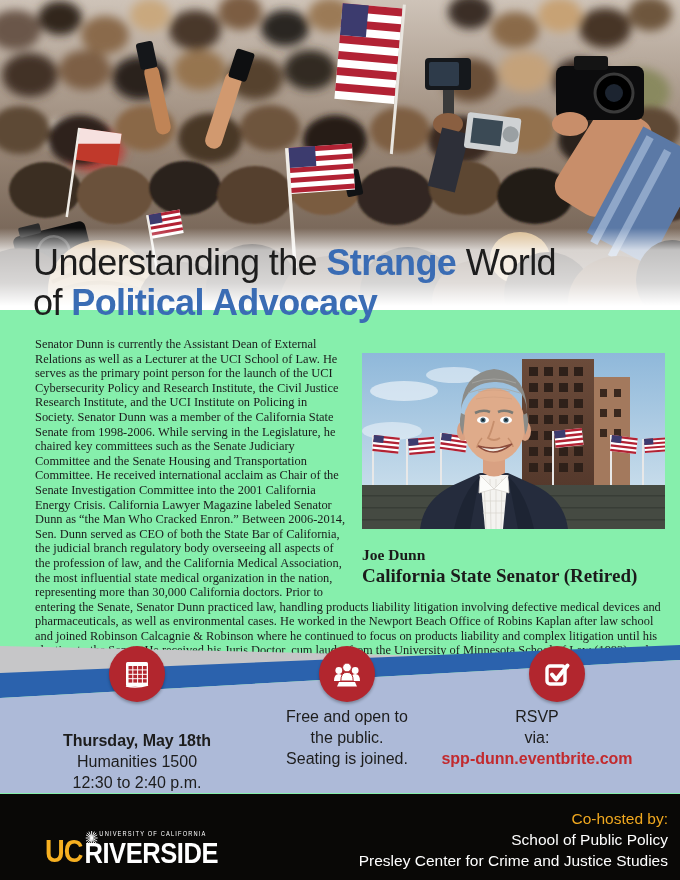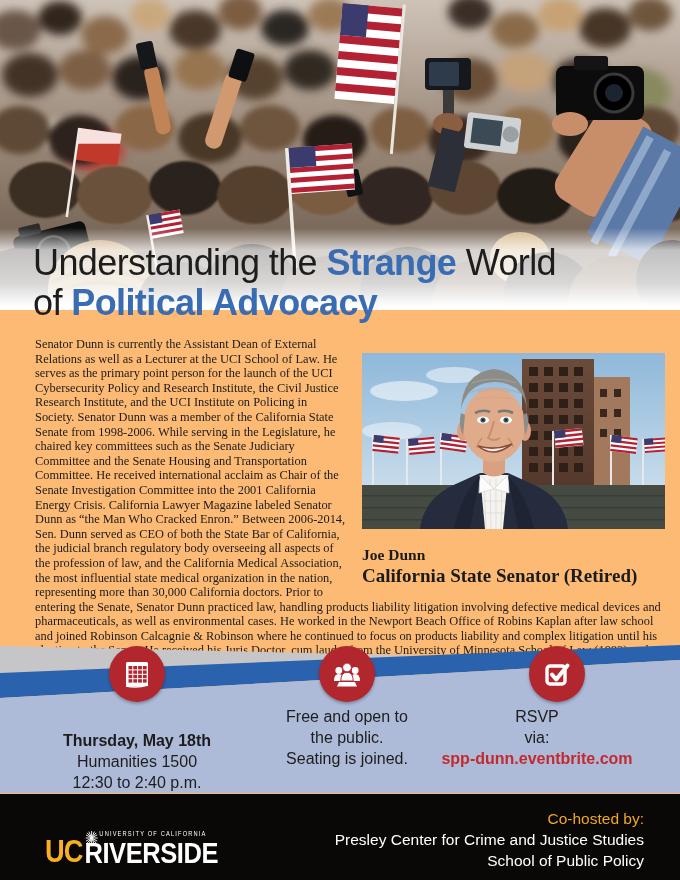--- a/index.html
+++ b/index.html
@@ -1,16 +1,16 @@
 <!DOCTYPE html>
 <html><head>
 <meta charset="utf-8">
 <style>
   html,body{margin:0;padding:0;background:#ffffff;}
-  .flyer{position:relative;width:680px;height:880px;background:#fdba74;overflow:hidden;
+  .flyer{position:relative;width:680px;height:880px;background:#86efac;overflow:hidden;
          font-family:"Liberation Sans",sans-serif;}
 
   
   .hero{position:absolute;top:0;left:0;width:680px;height:310px;}
   .hero svg{display:block;}
   .hero-fade{position:absolute;top:0;left:0;width:680px;height:310px;
     background:linear-gradient(to bottom,
       rgba(255,255,255,0) 0px, rgba(255,255,255,0) 228px,
       rgba(255,255,255,0.72) 250px, rgba(255,255,255,0.82) 283px,
       #ffffff 306px);}
@@ -44,21 +44,21 @@
 
   
   .footer{position:absolute;top:794px;left:0;width:680px;height:86px;background:#090806;z-index:7;}
   .ucr-logo{position:absolute;left:45px;top:28px;display:flex;align-items:flex-end;
             transform:scaleX(0.88);transform-origin:left bottom;}
   .logo-uc{color:#f7b021;font-weight:700;font-size:31px;line-height:30px;letter-spacing:-1px;}
   .logo-right{position:relative;margin-left:2px;}
   .logo-tagline{color:#ffffff;font-size:6.5px;letter-spacing:1.3px;margin-left:17px;white-space:nowrap;}
   .logo-riverside{color:#ffffff;font-weight:700;font-size:29px;line-height:27px;letter-spacing:-0.5px;}
   .logo-burst{position:absolute;left:1px;top:9px;}
-  .cohost{position:absolute;right:36px;top:14px;text-align:right;color:#ffffff;
+  .cohost{position:absolute;right:12px;top:14px;text-align:right;color:#ffffff;
           font-size:15.5px;line-height:21px;}
   .cohost-label{color:#f0a81f;}
 </style>
 </head>
 <body>
 
 <div class="flyer">
 
   <div class="hero">
     <svg width="680" height="310" viewBox="0 0 680 310">
@@ -511,18 +511,18 @@
             <line x1="0.6" y1="3.9" x2="13.4" y2="10.1"></line>
               <line x1="0.6" y1="10.1" x2="13.4" y2="3.9"></line>
           </g>
         </svg>
         <span class="logo-tagline">UNIVERSITY OF CALIFORNIA</span>
         <div class="logo-riverside">RIVERSIDE</div>
       </span>
     </div>
     <div class="cohost">
       <div class="cohost-label">Co-hosted by:</div>
+      <div>School of Public Policy</div>
       <div>Presley Center for Crime and Justice Studies</div>
-      <div>School of Public Policy</div>
     </div>
   </div>
 
 </div>
 
 </body></html>

